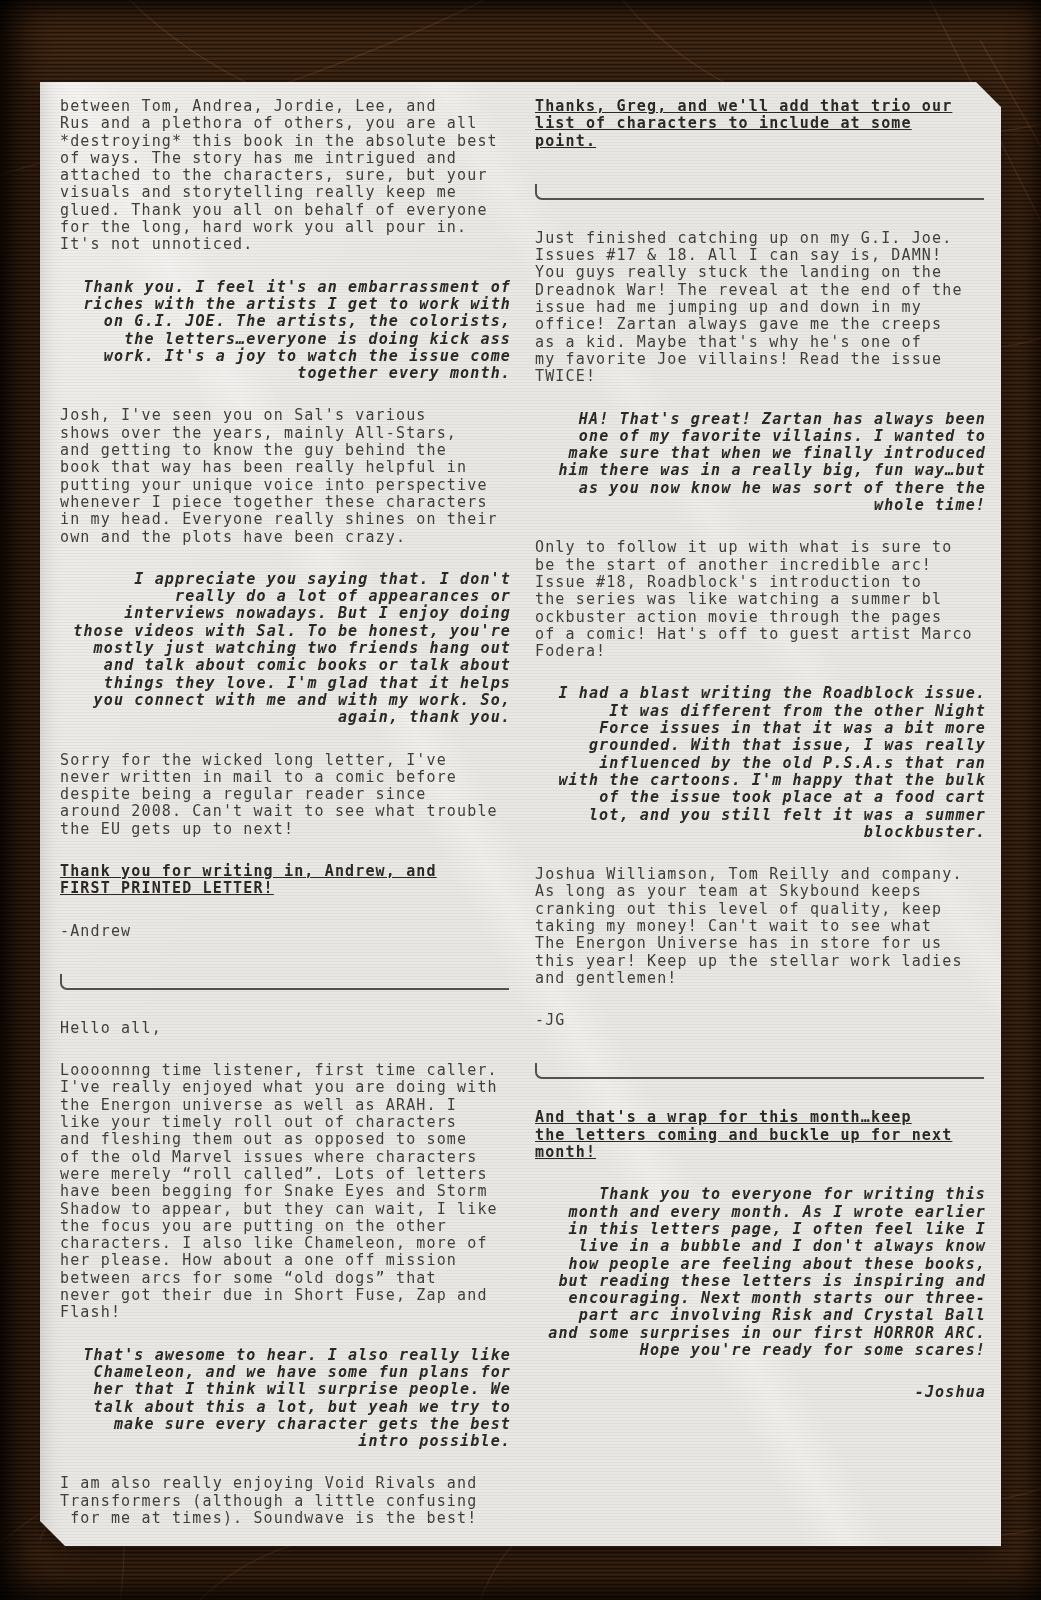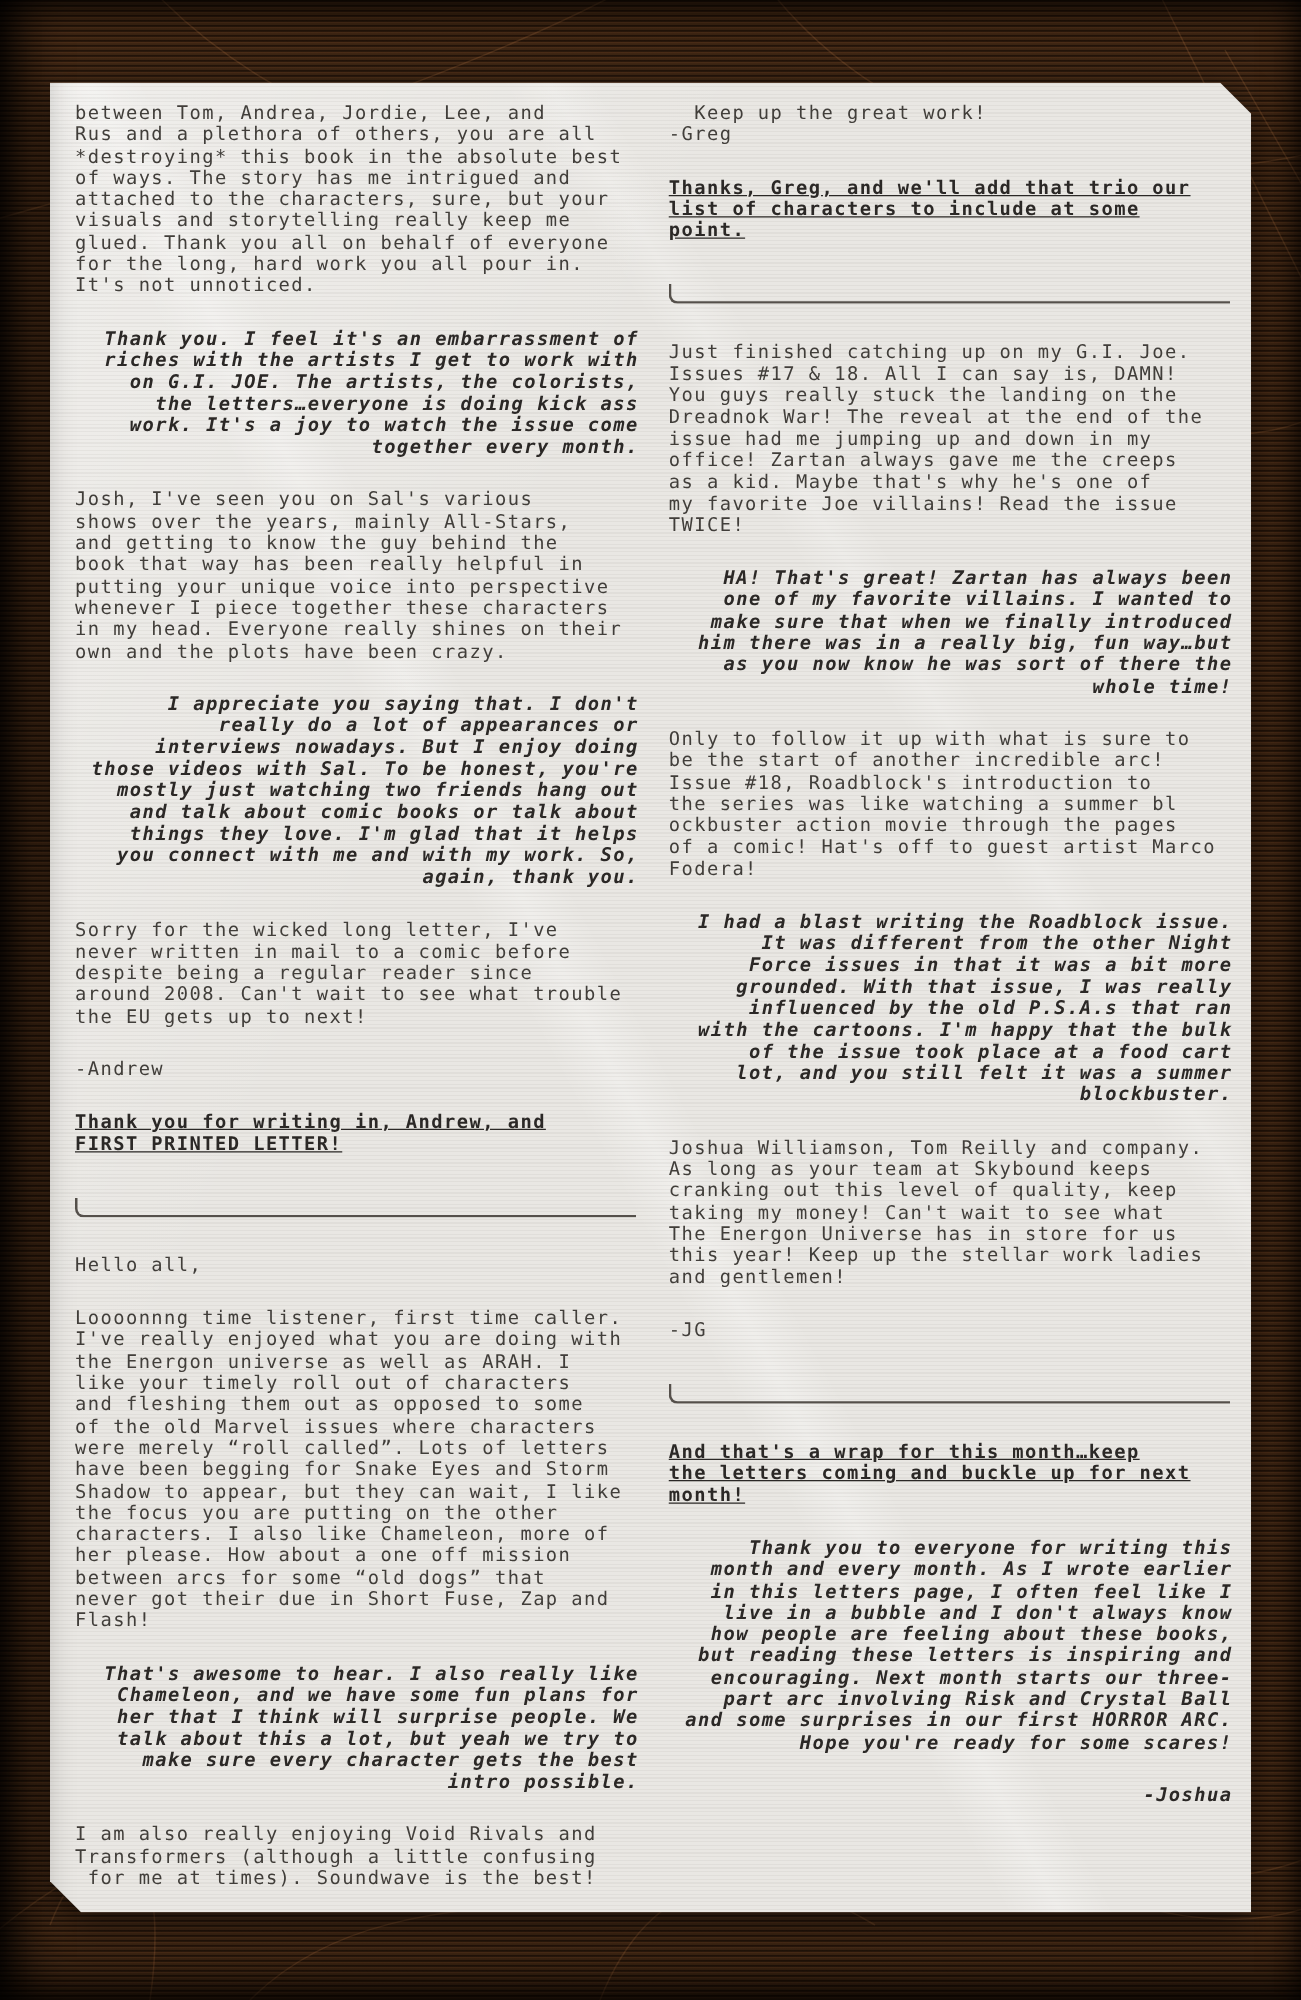--- a/index.html
+++ b/index.html
@@ -32,21 +32,21 @@
   .paper {
     width: 961px; height: 1464px; box-sizing: border-box;
     background-color: #e9e7e3;
     background-image:
       repeating-linear-gradient(180deg, rgba(110,104,96,0.07) 0 1px, rgba(0,0,0,0) 1px, rgba(0,0,0,0) 3px),
       linear-gradient(115deg, rgba(255,255,255,0.30) 0%, rgba(255,255,255,0) 35%),
       linear-gradient(62deg, rgba(0,0,0,0) 44%, rgba(255,255,255,0.30) 46.5%, rgba(0,0,0,0) 49%),
       linear-gradient(58deg, rgba(0,0,0,0) 68%, rgba(255,255,255,0.22) 70%, rgba(0,0,0,0) 72%);
     clip-path: polygon(0 0, calc(100% - 25px) 0, 100% 25px, 100% 100%, 25px 100%, 0 calc(100% - 25px));
     padding: 16px 14px 0 20px;
-    display: flex; gap: 24px;
+    display: flex; gap: 24px; margin-top: 16px;
   }
   .col {
     width: 451px; flex: 0 0 451px;
     font-family: "DejaVu Sans Mono", "Liberation Mono", monospace;
     font-size: 15px; line-height: 17.3px; letter-spacing: 1.15px;
     color: #413e3a;
   }
   .para { margin: 0 0 25px 0; white-space: pre-wrap; }
   .para.bold { font-weight: bold; font-style: normal; color: #2b2826; text-decoration: underline; }
   .para.bold-italic { font-weight: bold; font-style: italic; color: #2b2826; text-align: right; }
@@ -114,23 +114,23 @@
 mostly just watching two friends hang out
 and talk about comic books or talk about
 things they love. I'm glad that it helps
 you connect with me and with my work. So,
 again, thank you.</p>
           <p class="para ">Sorry for the wicked long letter, I've
 never written in mail to a comic before
 despite being a regular reader since
 around 2008. Can't wait to see what trouble
 the EU gets up to next!</p>
-          <p class="para ">-Andrew</p>
           <p class="para bold">Thank you for writing in, Andrew, and
 FIRST PRINTED LETTER!</p>
+          <p class="para ">-Andrew</p>
           <div class="divider"></div>
           <p class="para ">Hello all,</p>
           <p class="para ">Loooonnng time listener, first time caller.
 I've really enjoyed what you are doing with
 the Energon universe as well as ARAH. I
 like your timely roll out of characters
 and fleshing them out as opposed to some
 of the old Marvel issues where characters
 were merely “roll called”. Lots of letters
 have been begging for Snake Eyes and Storm
@@ -145,22 +145,20 @@
 Chameleon, and we have some fun plans for
 her that I think will surprise people. We
 talk about this a lot, but yeah we try to
 make sure every character gets the best
 intro possible.</p>
           <p class="para ">I am also really enjoying Void Rivals and
 Transformers (although a little confusing
  for me at times). Soundwave is the best!</p>
         </div>
       <div class="col">
-          <p class="para ">  Keep up the great work!
--Greg</p>
           <p class="para bold">Thanks, Greg, and we'll add that trio our
 list of characters to include at some
 point.</p>
           <div class="divider"></div>
           <p class="para ">Just finished catching up on my G.I. Joe.
 Issues #17 &amp; 18. All I can say is, DAMN!
 You guys really stuck the landing on the
 Dreadnok War! The reveal at the end of the
 issue had me jumping up and down in my
 office! Zartan always gave me the creeps

